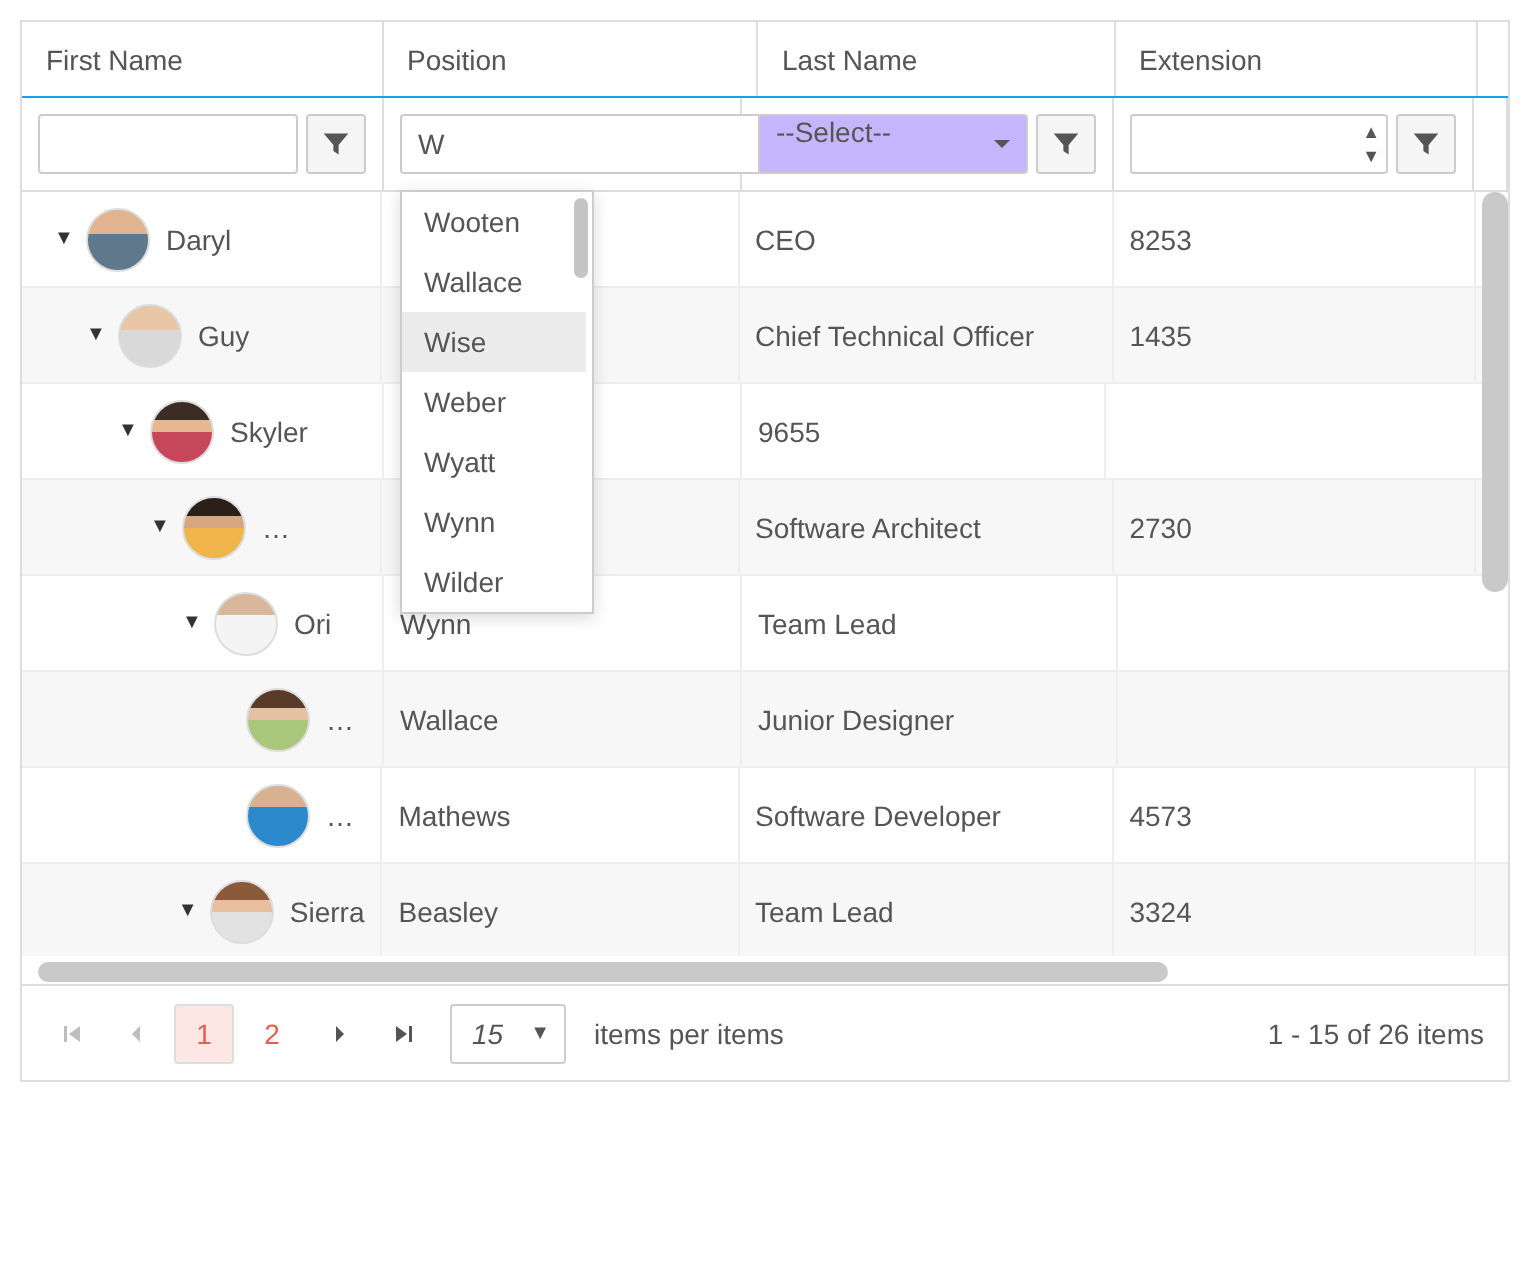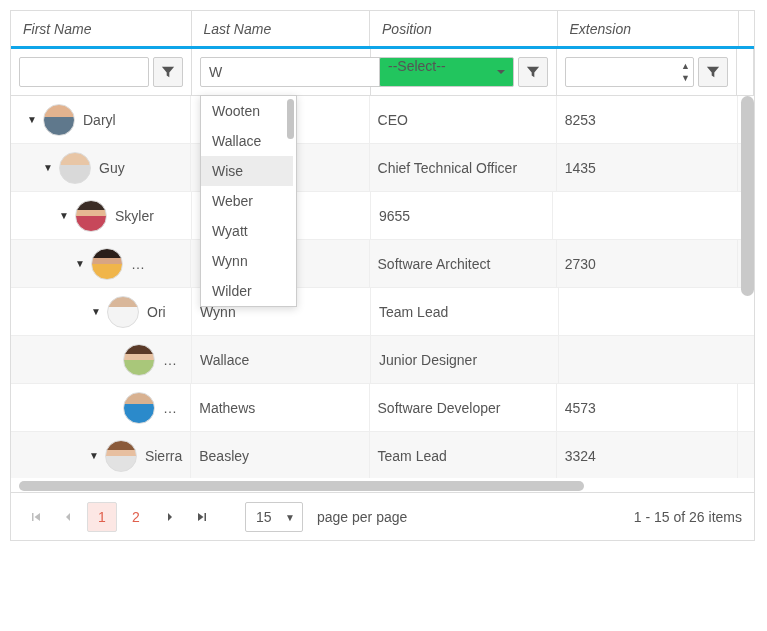--- a/index.html
+++ b/index.html
@@ -1,36 +1,36 @@
 <!DOCTYPE html>
 <html><head>
 <meta charset="utf-8">
 <style>
 * { box-sizing: border-box; margin: 0; padding: 0; }
 body { font-family: Arial, Helvetica, sans-serif; font-size: 14px; color: #444; background: #fff; padding: 10px; }
 .grid { border: 1px solid #ddd; width: 745px; position: relative; }
 
 
-.header-row { display: flex; border-bottom: 3px solid #0ea5e9; height: 38px; font-style: italic; }
+.header-row { display: flex; border-bottom: 1px solid #0ea5e9; height: 38px; }
 .header-cell { display: flex; align-items: center; padding: 0 12px; border-right: 1px solid #ddd; font-weight: 400; color: #555; }
 .col-fn { width: 181px; }
 .col-ln { width: 179px; }
 .col-pos { width: 188px; }
 .col-ext { width: 182px; }
 .col-sb { width: 15px; border-right: none; padding: 0; }
 
 
 .filter-row { display: flex; border-bottom: 1px solid #ddd; height: 47px; }
 .filter-cell { display: flex; align-items: center; padding: 0 8px; border-right: 1px solid #ddd; gap: 4px; }
 .filter-input { flex: 1; height: 30px; border: 1px solid #ccc; border-radius: 2px; padding: 0 8px; font-size: 14px; color: #555; min-width: 0; }
 .filter-input-wrap { position: relative; flex: 1; display: flex; }
 .clear-x { position: absolute; right: 6px; top: 50%; transform: translateY(-50%); color: #888; font-size: 16px; cursor: pointer; line-height: 1; }
 .filter-btn { width: 30px; height: 30px; border: 1px solid #ccc; border-radius: 2px; background: #f5f5f5; display: flex; align-items: center; justify-content: center; cursor: pointer; color: #555; flex-shrink: 0; }
 .select-wrap { position: relative; flex: 1; min-width: 0; }
-.select-input { width: 100%; height: 30px; border: 1px solid #ccc; border-radius: 2px; padding: 0 24px 0 8px; font-size: 14px; color: #555; background: #22c55e; }
+.select-input { width: 100%; height: 30px; border: 1px solid #ccc; border-radius: 2px; padding: 0 24px 0 8px; font-size: 14px; color: #555; background: #c4b5fd; }
 .select-caret { position: absolute; right: 8px; top: 50%; transform: translateY(-50%); pointer-events: none; color: #555; }
 .num-wrap { position: relative; flex: 1; min-width: 0; }
 .num-input { width: 100%; height: 30px; border: 1px solid #ccc; border-radius: 2px; padding: 0 24px 0 8px; font-size: 14px; }
 .spinners { position: absolute; right: 4px; top: 3px; display: flex; flex-direction: column; line-height: 0; }
 .spinners span { font-size: 9px; color: #555; cursor: pointer; height: 12px; display: flex; align-items: center; }
 
 
 .body-wrap { position: relative; overflow: hidden; }
 .body-rows { height: 382px; overflow: hidden; }
 .data-row { display: flex; height: 48px; border-bottom: 1px solid #eee; }
@@ -62,37 +62,37 @@
 .ac-dd .item.hl { background: #ececec; }
 .ac-scroll { position: absolute; right: 2px; top: 3px; width: 7px; height: 40px; background: #c5c5c5; border-radius: 4px; }
 
 
 .pager { display: flex; align-items: center; height: 48px; border-top: 1px solid #ddd; padding: 0 12px; gap: 6px; color: #555; }
 .pbtn { width: 26px; height: 26px; display: flex; align-items: center; justify-content: center; color: #555; cursor: pointer; font-size: 12px; }
 .pbtn.disabled { color: #bdbdbd; cursor: default; }
 .pnum { min-width: 30px; height: 30px; display: flex; align-items: center; justify-content: center; border: 1px solid transparent; border-radius: 2px; cursor: pointer; }
 .pnum.active { border-color: #ddd; background: #fce7e4; color: #e0604d; }
 .pnum.other { color: #e0604d; }
-.psize { position: relative; margin-left: 24px; }
+.psize { position: relative; margin-left: 4px; font-style: italic; }
 .psize .sel { width: 58px; height: 30px; border: 1px solid #ccc; border-radius: 2px; padding: 0 22px 0 10px; background: #fff; display: flex; align-items: center; }
 .psize .caret { position: absolute; right: 8px; top: 50%; transform: translateY(-50%); font-size: 10px; color: #555; pointer-events: none; }
 .pager-text { margin-left: 8px; }
 .pager-spacer { flex: 1; }
 
 svg { display: block; }
 </style>
 </head>
 <body>
 
 <div class="grid">
 
   <div class="header-row">
     <div class="header-cell col-fn">First Name</div>
+    <div class="header-cell col-pos">Position</div>
     <div class="header-cell col-ln">Last Name</div>
-    <div class="header-cell col-pos">Position</div>
     <div class="header-cell col-ext">Extension</div>
     <div class="header-cell col-sb"></div>
   </div>
 
   <div class="filter-row">
     <div class="filter-cell col-fn">
       <input class="filter-input" style="">
       <div class="filter-btn">
         <svg width="14" height="14" viewBox="0 0 16 16">
             <path fill="#555" d="M1 2h14l-5.5 6.5V14l-3-2V8.5z"></path>
@@ -287,18 +287,18 @@
     </div>
     <div class="pbtn">
       <svg width="12" height="12" viewBox="0 0 12 12">
           <path fill="currentColor" d="M2 2l5.5 4L2 10zM8.5 2H10v8H8.5z"></path>
         </svg>
     </div>
     <div class="psize">
       <div class="sel">15</div>
       <span class="caret">▼</span>
     </div>
-    <div class="pager-text">page per page</div>
+    <div class="pager-text">items per items</div>
     <div class="pager-spacer"></div>
     <div>1 - 15 of 26 items</div>
   </div>
 
 </div>
 
 </body></html>

